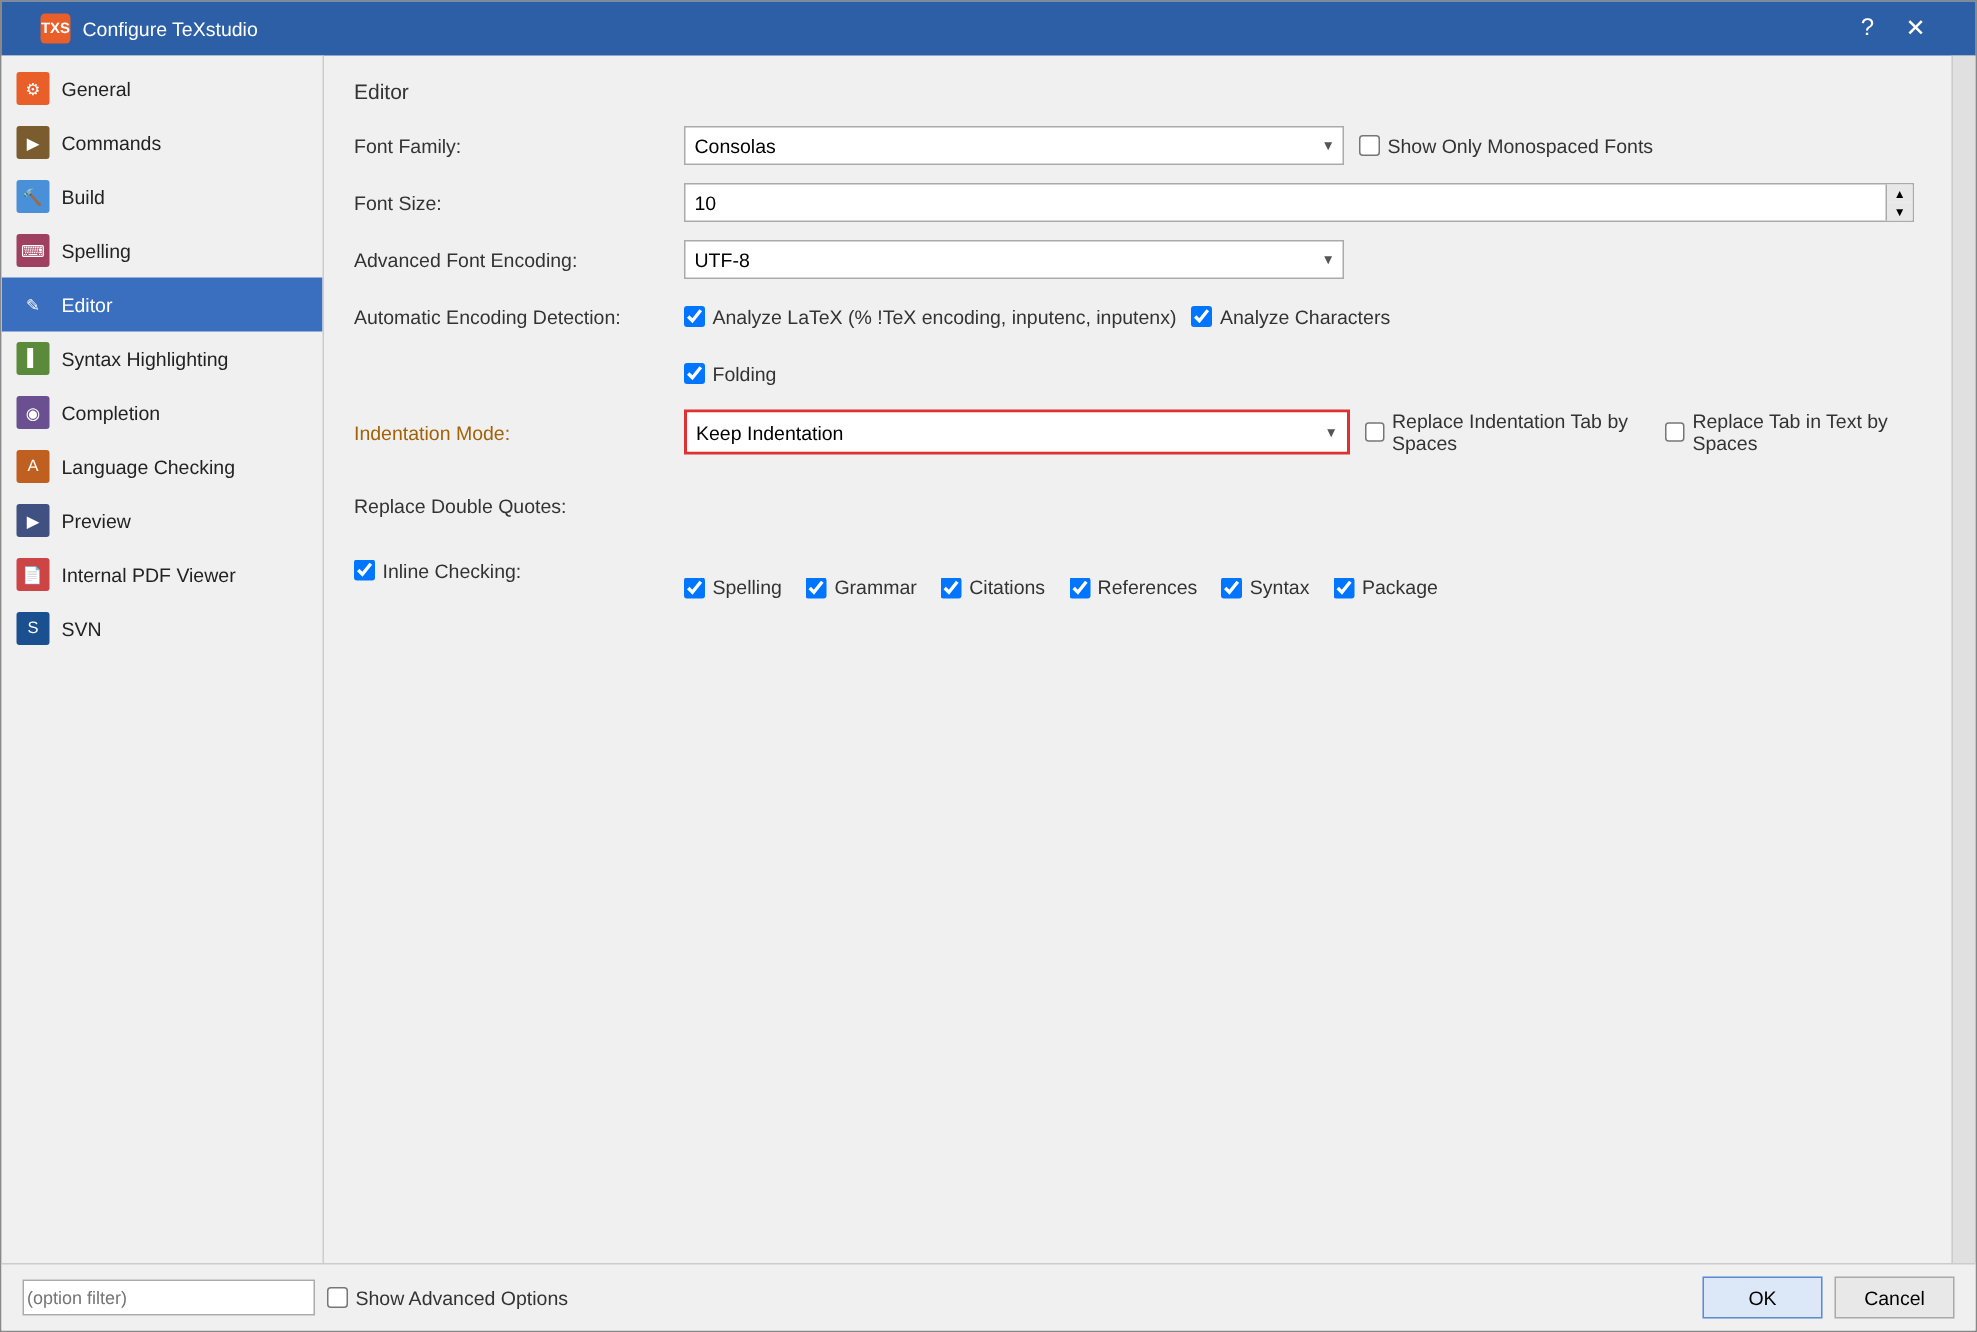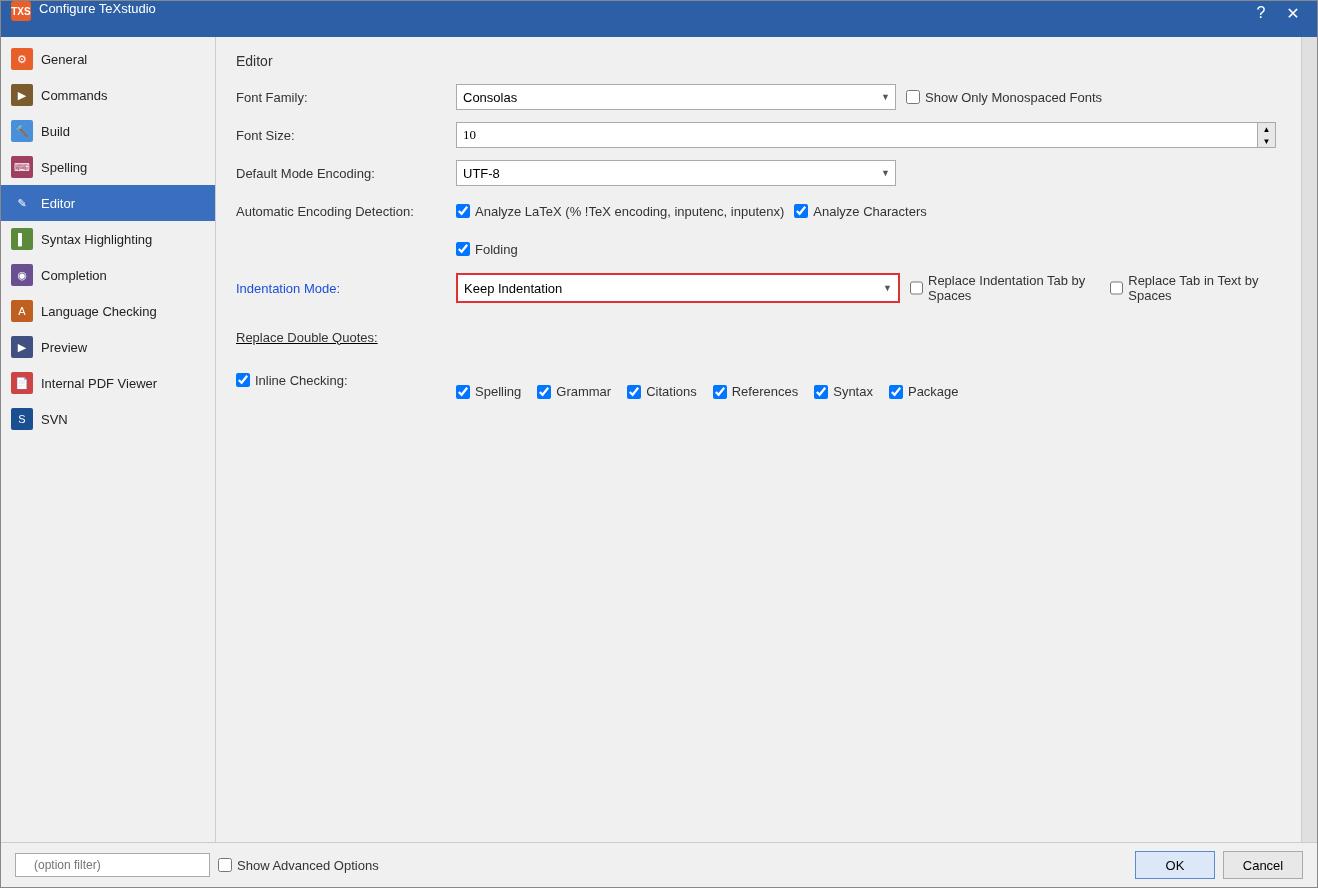--- a/index.html
+++ b/index.html
@@ -19,21 +19,22 @@
       border: 1px solid #888;
       box-shadow: 2px 2px 8px rgba(0,0,0,0.4);
       display: flex;
       flex-direction: column;
     }
     .titlebar {
       background: #2d5fa6;
       color: white;
       height: 36px;
       display: flex;
-      padding: 0 10px;
+      align-items: center;
+      padding: 0 26px;
       flex-shrink: 0;
     }
     .titlebar-icon {
       width: 20px;
       height: 20px;
       margin-right: 8px;
       background: #e85f2a;
       border-radius: 3px;
       display: flex;
       align-items: center;
@@ -183,21 +184,21 @@
     }
     .indentation-row {
       display: flex;
       align-items: center;
       margin-bottom: 10px;
       min-height: 28px;
     }
     .indentation-label {
       width: 220px;
       flex-shrink: 0;
-      color: #1d4ed8;
+      color: #a16207;
     }
     .indentation-select-wrapper {
       position: relative;
       display: inline-block;
       border: 2px solid #e03030;
     }
     .indentation-select-wrapper::after {
       content: '▼';
       position: absolute;
       right: 6px;
@@ -252,21 +253,21 @@
     .bottom-left {
       display: flex;
       align-items: center;
       gap: 8px;
     }
     .option-filter-input {
       width: 195px;
       height: 24px;
       border: 1px solid #aaa;
       background: white;
-      padding: 0 18px;
+      padding: 0 2px;
       font-size: 12px;
       color: #888;
     }
     .bottom-right {
       display: flex;
       gap: 8px;
     }
     .btn {
       height: 28px;
       min-width: 80px;
@@ -291,21 +292,20 @@
       display: inline-flex;
       align-items: center;
     }
     .spinner-input {
       width: 820px;
       height: 26px;
       border: 1px solid #aaa;
       background: white;
       padding: 0 22px 0 6px;
       font-size: 13px;
-      font-family: Liberation Serif, serif;
     }
     .spinner-btns {
       position: absolute;
       right: 1px;
       top: 1px;
       bottom: 1px;
       width: 18px;
       display: flex;
       flex-direction: column;
       border-left: 1px solid #aaa;
@@ -415,21 +415,21 @@
             <input type="text" class="spinner-input" value="10" style="">
             <div class="spinner-btns">
               <button class="spinner-btn">▲</button>
               <button class="spinner-btn">▼</button>
             </div>
           </div>
         </div>
       </div>
 
       <div class="form-row">
-        <div class="form-label">Default Mode Encoding:</div>
+        <div class="form-label">Advanced Font Encoding:</div>
         <div class="form-control-area">
           <div class="select-wrapper">
             <select class="select-box" style="width:440px;">
               <option>UTF-8</option>
               <option>UTF-16</option>
               <option>ISO-8859-1</option>
             </select>
           </div>
         </div>
       </div>
@@ -472,21 +472,21 @@
             <input type="checkbox" style="">
             <span>Replace Indentation Tab by Spaces</span>
           </label>
           <label class="checkbox-label">
             <input type="checkbox" style="">
             <span>Replace Tab in Text by Spaces</span>
           </label>
         </div>
       </div>
 
-      <div class="form-row" style="margin-top:10px;text-decoration:underline;">
+      <div class="form-row" style="margin-top:10px;">
         <div class="form-label">Replace Double Quotes:</div>
       </div>
 
       <div class="inline-checking-row">
         <div class="form-label">
           <label class="checkbox-label">
             <input type="checkbox" checked="" style="">
             <span>Inline Checking:</span>
           </label>
         </div>

